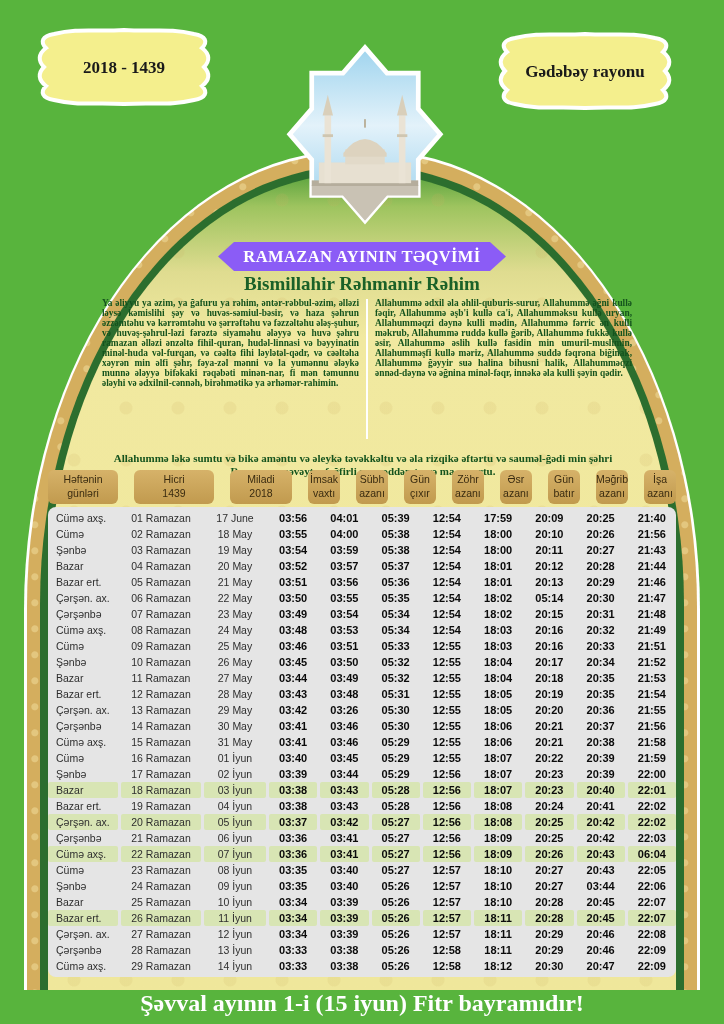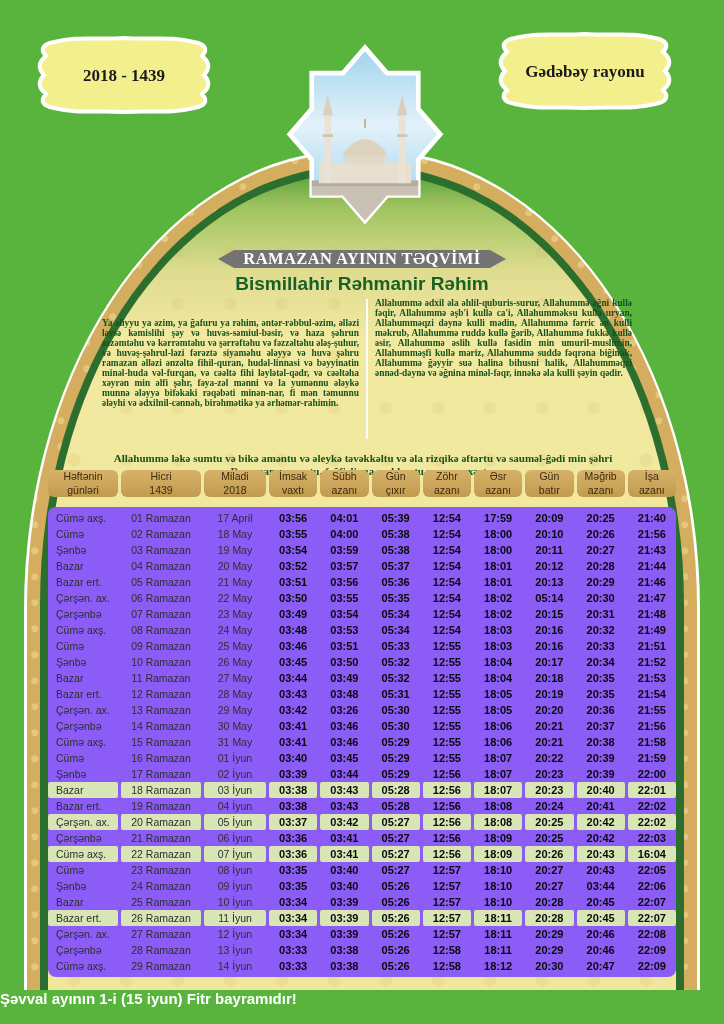--- a/index.html
+++ b/index.html
@@ -21,64 +21,64 @@
                 radial-gradient(circle at 50% 50%, rgba(203,173,96,.15) 0 6px, rgba(0,0,0,0) 7px),
                 linear-gradient(180deg,#5aa33e 0%,#9ec45f 4%,#dfdc90 12%,#f1e9a0 20%,#efe79b 100%);
               background-size:52px 52px,100% 100%;
               border-radius:306px 306px 0 0 / 428px 428px 0 0;}
 
   
   .badge{position:absolute;width:180px;height:84px;z-index:6;}
   .badge svg{position:absolute;inset:0;}
   .badge .badge-text{position:absolute;inset:0;display:flex;align-items:center;justify-content:center;
         font-family:"Liberation Serif",serif;font-weight:bold;font-size:17px;color:#1a1a1a;}
-  .badge-left{left:34px;top:34px;}
+  .badge-left{left:34px;top:26px;}
   .badge-right{right:49px;top:30px;}
 
   
   .emblem{position:absolute;left:285px;top:42px;width:160px;height:194px;z-index:7;}
   .emblem svg{position:absolute;inset:0;}
   .emblem-text{position:absolute;top:30px;left:0;right:0;text-align:center;
       font-family:"Liberation Serif",serif;font-weight:bold;font-size:13px;line-height:1.16;
       color:#1d2d6b;letter-spacing:.3px;}
 
   
-  .banner{position:absolute;left:50%;transform:translateX(-50%);top:250px;width:288px;height:18px;
-      background:#737373;z-index:4;display:flex;align-items:center;justify-content:center;
+  .banner{position:absolute;left:50%;transform:translateX(-50%);top:242px;width:288px;height:29px;
+      background:#8b5cf6;z-index:4;display:flex;align-items:center;justify-content:center;
       clip-path:polygon(0 50%,16px 0,calc(100% - 16px) 0,100% 50%,calc(100% - 16px) 100%,16px 100%);
       color:#fff;font-family:"Liberation Serif",serif;font-weight:bold;font-size:16.5px;letter-spacing:.4px;}
   .bismillah{position:absolute;left:0;right:0;top:273px;text-align:center;z-index:4;
-      color:#1a6128;font-family:Liberation Sans, sans-serif;font-weight:bold;font-size:19px;}
+      color:#1a6128;font-family:Liberation Serif, serif;font-weight:bold;font-size:19px;}
 
   
   .prayer-cols{position:absolute;left:102px;top:299px;width:530px;height:140px;display:flex;z-index:4;}
   .prayer-col{flex:1;font-family:"Liberation Serif",serif;font-weight:bold;font-size:9.4px;
       line-height:1.06;text-align:justify;color:#14531d;}
-  .prayer-col.left{padding-right:7px;margin-top:20px;}
+  .prayer-col.left{padding-right:7px;}
   .prayer-col.right{border-left:2px solid #fff;padding-left:7px;}
   .prayer-center{position:absolute;left:98px;top:441px;width:530px;text-align:center;z-index:4;
       font-family:"Liberation Serif",serif;font-weight:bold;font-size:11px;line-height:1.2;color:#14531d;margin-top:11px;}
 
   
-  .table-header{position:absolute;left:48px;top:470px;width:628px;height:26px;z-index:4;
-      display:grid;grid-template-columns:70px 80px 62px repeat(8,1fr);column-gap:3px;}
+  .table-header{position:absolute;left:48px;top:470px;width:628px;height:34px;z-index:4;
+      display:grid;grid-template-columns:70px 80px 62px repeat(8,1fr);column-gap:16px;}
   .th{background:linear-gradient(#d6b269,#c19a4e);border-radius:6px;display:flex;flex-direction:column;
       align-items:center;justify-content:center;font-size:10.5px;line-height:1.3;color:#3a2b10;}
-  .table-body{position:absolute;left:48px;top:507px;width:628px;height:470px;background:#8b5cf6;
+  .table-body{position:absolute;left:48px;top:507px;width:628px;height:470px;background:#e5e5e5;
       border-radius:8px;z-index:4;display:flex;flex-direction:column;padding:3px 0;box-sizing:border-box;}
   .tr{flex:1;display:grid;grid-template-columns:70px 80px 62px repeat(8,1fr);column-gap:3px;align-items:center;}
   .td{font-size:10.5px;color:#2e2e2e;text-align:center;white-space:nowrap;height:100%;
       display:flex;align-items:center;justify-content:center;border-radius:2px;}
   .td.c0{justify-content:flex-start;padding-left:8px;box-sizing:border-box;}
   .td.time{font-weight:bold;font-size:11px;color:#0a0a0a;}
   .tr.hl .td{background:#d8e5b4;}
 
   
-  .footer{position:absolute;left:0;right:0;bottom:2px;height:32px;z-index:4;
-      color:#fff;font-family:Liberation Sans, sans-serif;font-weight:bold;font-size:15px;}
+  .footer{position:absolute;left:0;right:0;bottom:2px;height:32px;z-index:4;text-align:center;
+      color:#fff;font-family:Liberation Serif, serif;font-weight:bold;font-size:24px;}
 </style>
 </head>
 <body>
 
 <div class="page">
 
   <div class="arch-white">
     <div class="arch-gold">
       <div class="arch-green">
         <div class="arch-inner"></div>
@@ -189,21 +189,21 @@
       </div>
       <div class="th">
         <div>İşa</div>
         <div>azanı</div>
       </div>
     </div>
   <div class="table-body">
       <div class="tr">
         <div class="td c0">Cümə axş.</div>
         <div class="td c1">01 Ramazan</div>
-        <div class="td c2">17 April</div>
+        <div class="td c2">17 June</div>
         <div class="td c3 time">03:56</div>
         <div class="td c4 time">04:01</div>
         <div class="td c5 time">05:39</div>
         <div class="td c6 time">12:54</div>
         <div class="td c7 time">17:59</div>
         <div class="td c8 time">20:09</div>
         <div class="td c9 time">20:25</div>
         <div class="td c10 time">21:40</div>
       </div>
       <div class="tr">
@@ -470,21 +470,21 @@
         <div class="td c0">Cümə axş.</div>
         <div class="td c1">22 Ramazan</div>
         <div class="td c2">07 İyun</div>
         <div class="td c3 time">03:36</div>
         <div class="td c4 time">03:41</div>
         <div class="td c5 time">05:27</div>
         <div class="td c6 time">12:56</div>
         <div class="td c7 time">18:09</div>
         <div class="td c8 time">20:26</div>
         <div class="td c9 time">20:43</div>
-        <div class="td c10 time">16:04</div>
+        <div class="td c10 time">06:04</div>
       </div>
       <div class="tr">
         <div class="td c0">Cümə</div>
         <div class="td c1">23 Ramazan</div>
         <div class="td c2">08 İyun</div>
         <div class="td c3 time">03:35</div>
         <div class="td c4 time">03:40</div>
         <div class="td c5 time">05:27</div>
         <div class="td c6 time">12:57</div>
         <div class="td c7 time">18:10</div>

